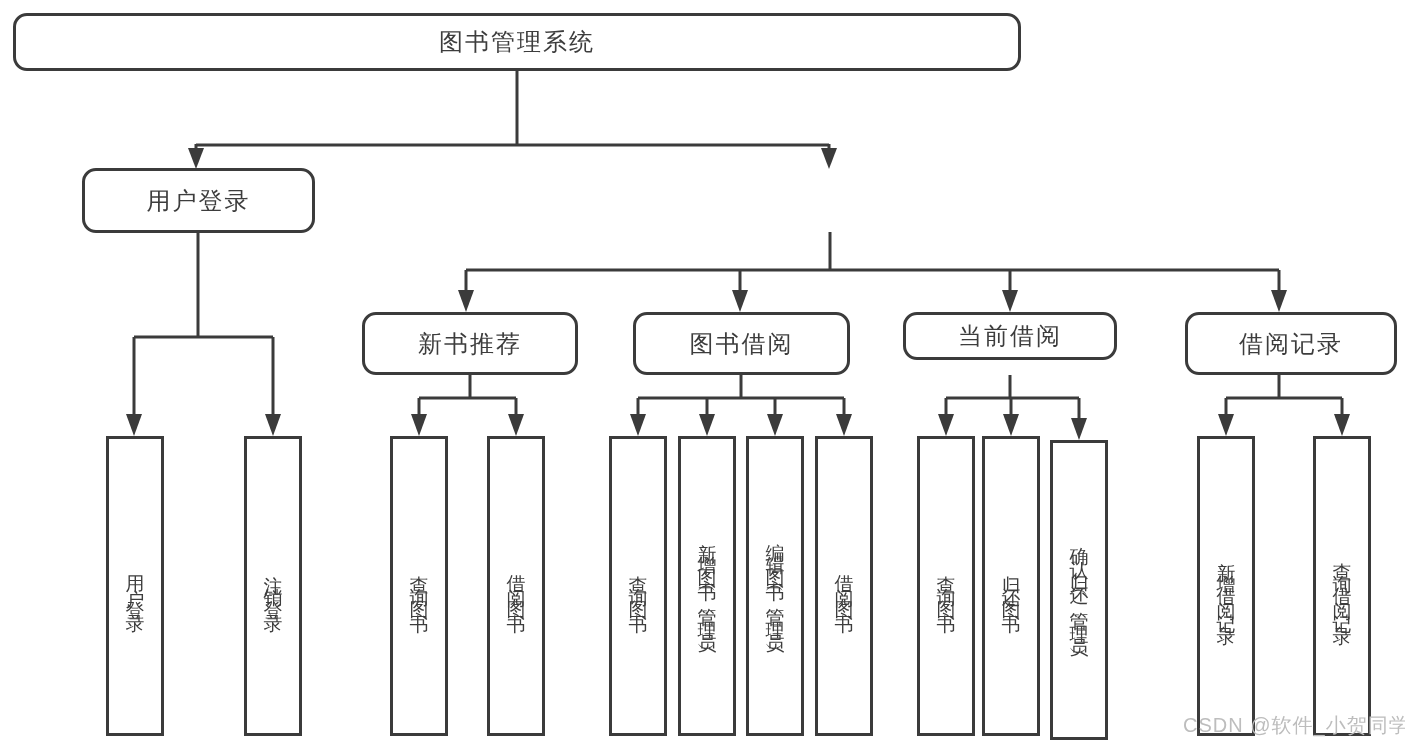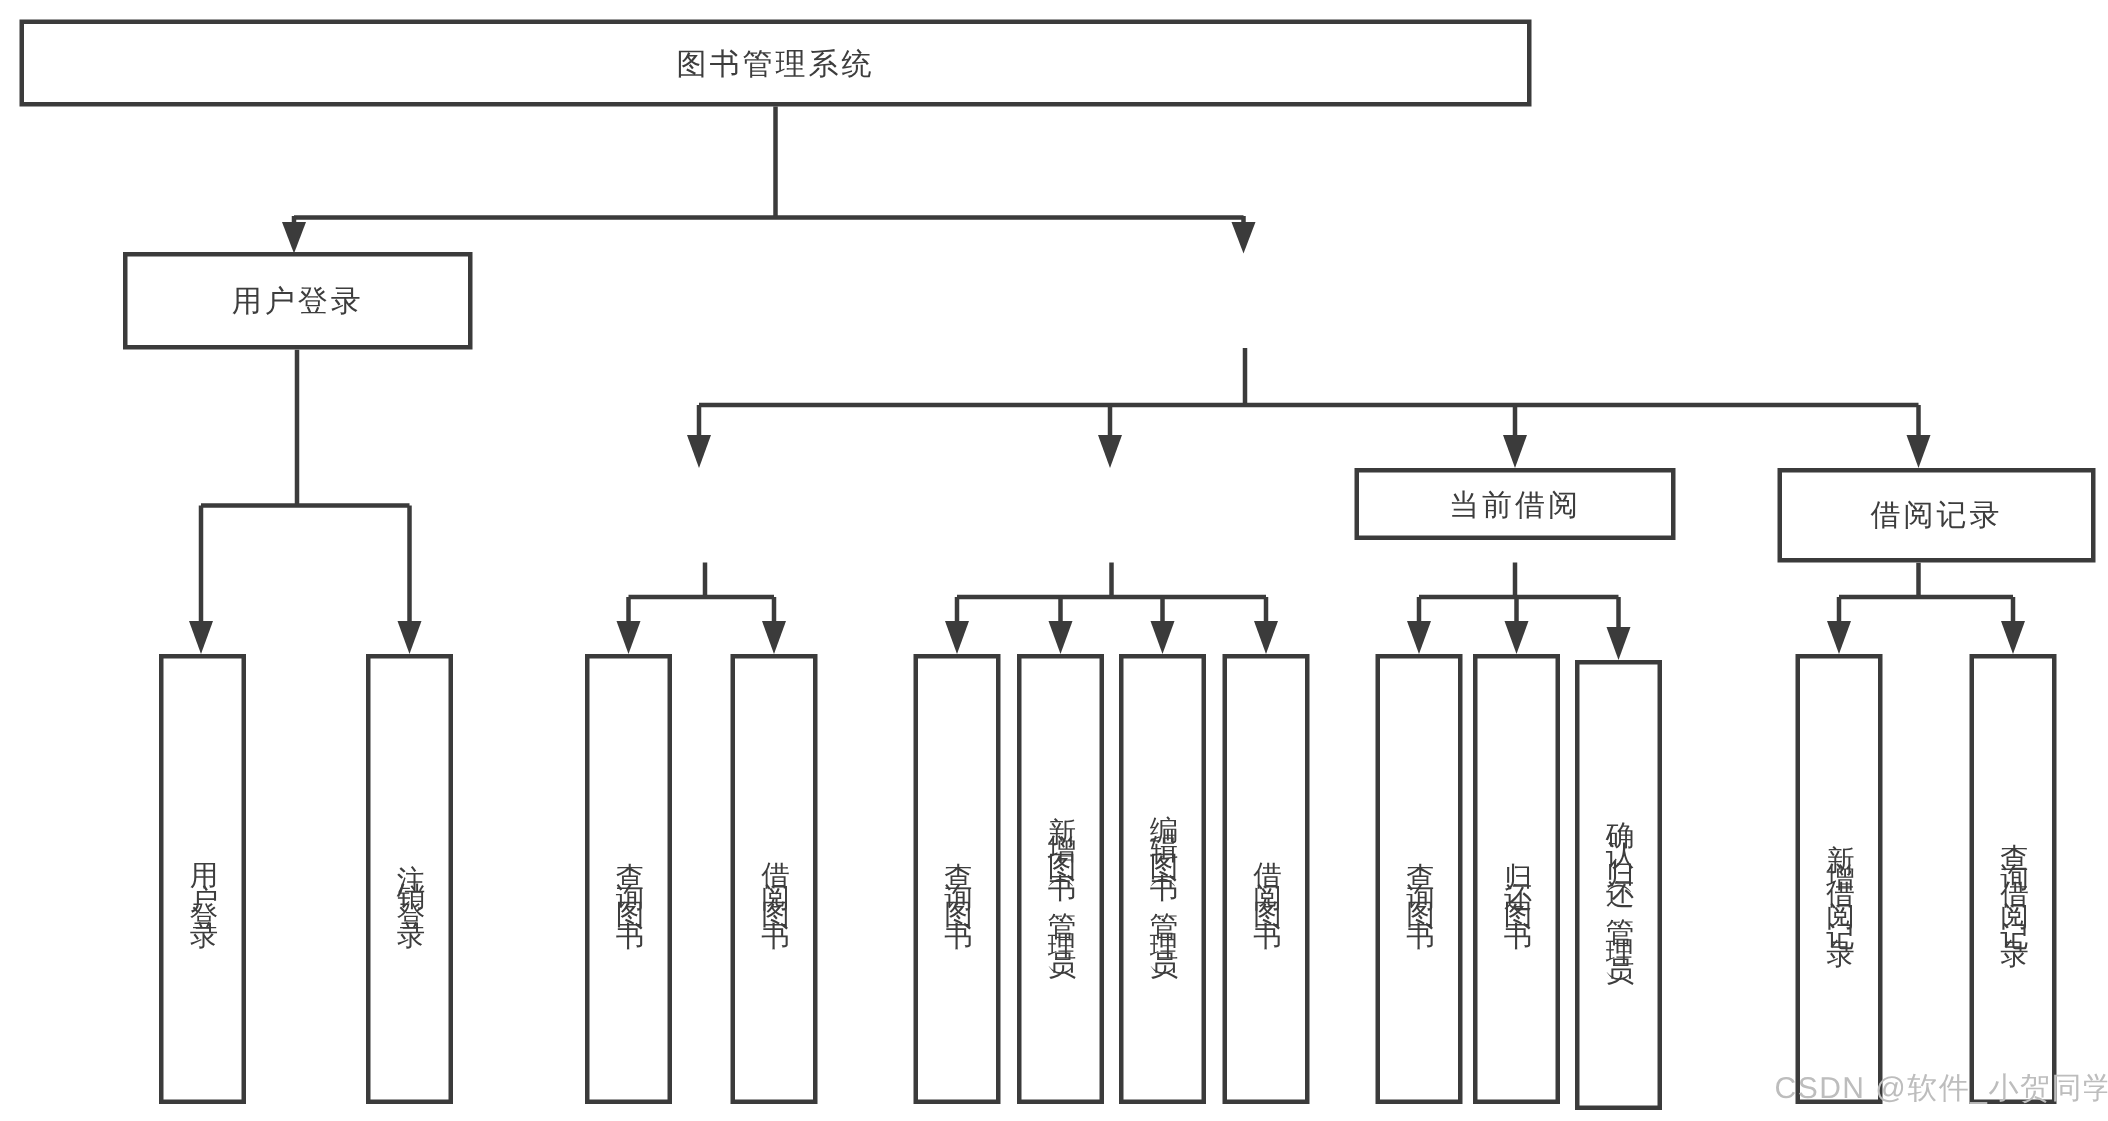--- a/index.html
+++ b/index.html
@@ -20,21 +20,21 @@
     position: absolute;
     box-sizing: border-box;
     border: 3px solid #3b3b3b;
     background: #ffffff;
     display: flex;
     align-items: center;
     justify-content: center;
     color: #3d3d3d;
     z-index: 1;
   }
-  .hnode { font-size: 20px; letter-spacing: 2px; }
+  .hnode { font-size: 24px; letter-spacing: 2px; border-radius: 14px; }
   .leaf  { top: 436px; width: 58px; height: 300px; }
   .leaf .vtext {
     writing-mode: vertical-rl;
     text-orientation: mixed;
     font-size: 19px;
     letter-spacing: 13px;
     color: #3d3d3d;
     white-space: nowrap;
   }
   #watermark {
@@ -116,20 +116,26 @@
   </svg>
 
   <div class="box hnode" style="left:13px; top:13px; width:1008px; height:58px;">
     <span>图书管理系统</span>
   </div>
 
   <div class="box hnode" style="left:82px; top:168px; width:233px; height:65px;">
     <span>用户登录</span>
   </div>
 
+  <div class="box hnode" style="left:362px; top:312px; width:216px; height:63px;">
+    <span>新书推荐</span>
+  </div>
+  <div class="box hnode" style="left:633px; top:312px; width:217px; height:63px;">
+    <span>图书借阅</span>
+  </div>
   <div class="box hnode" style="left:903px; top:312px; width:214px; height:48px;">
     <span>当前借阅</span>
   </div>
   <div class="box hnode" style="left:1173px; top:312px; width:212px; height:63px;margin-left:12px;">
     <span>借阅记录</span>
   </div>
 
   <div class="box leaf" style="left:106px;">
     <span class="vtext">用户登录</span>
   </div>

